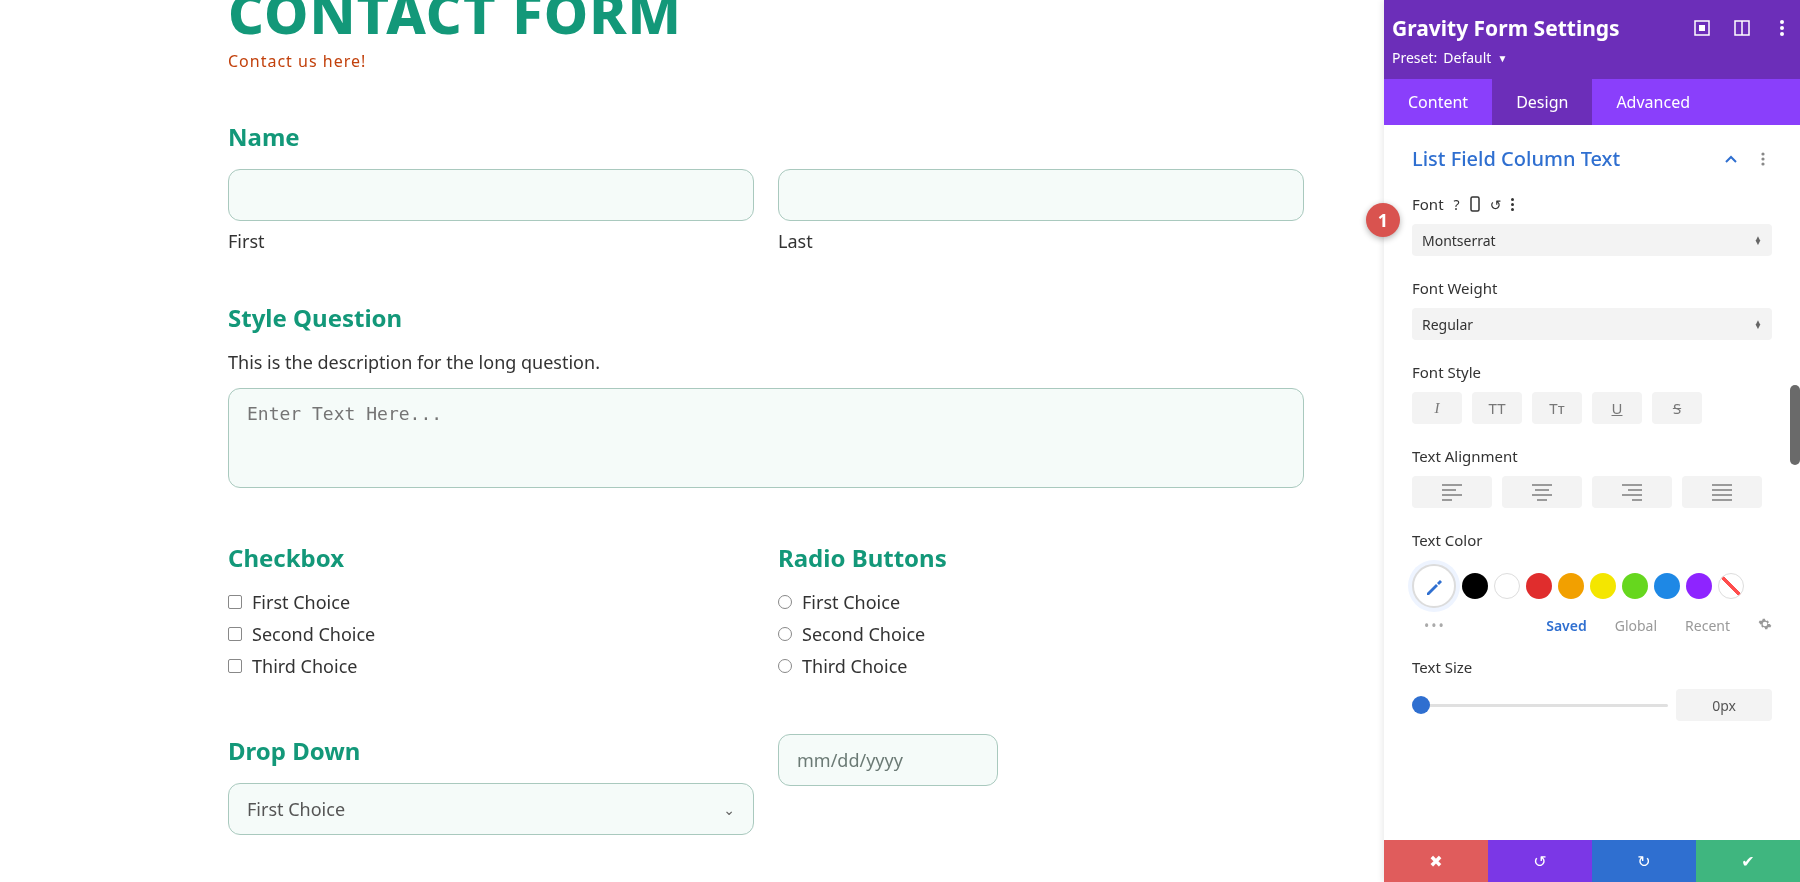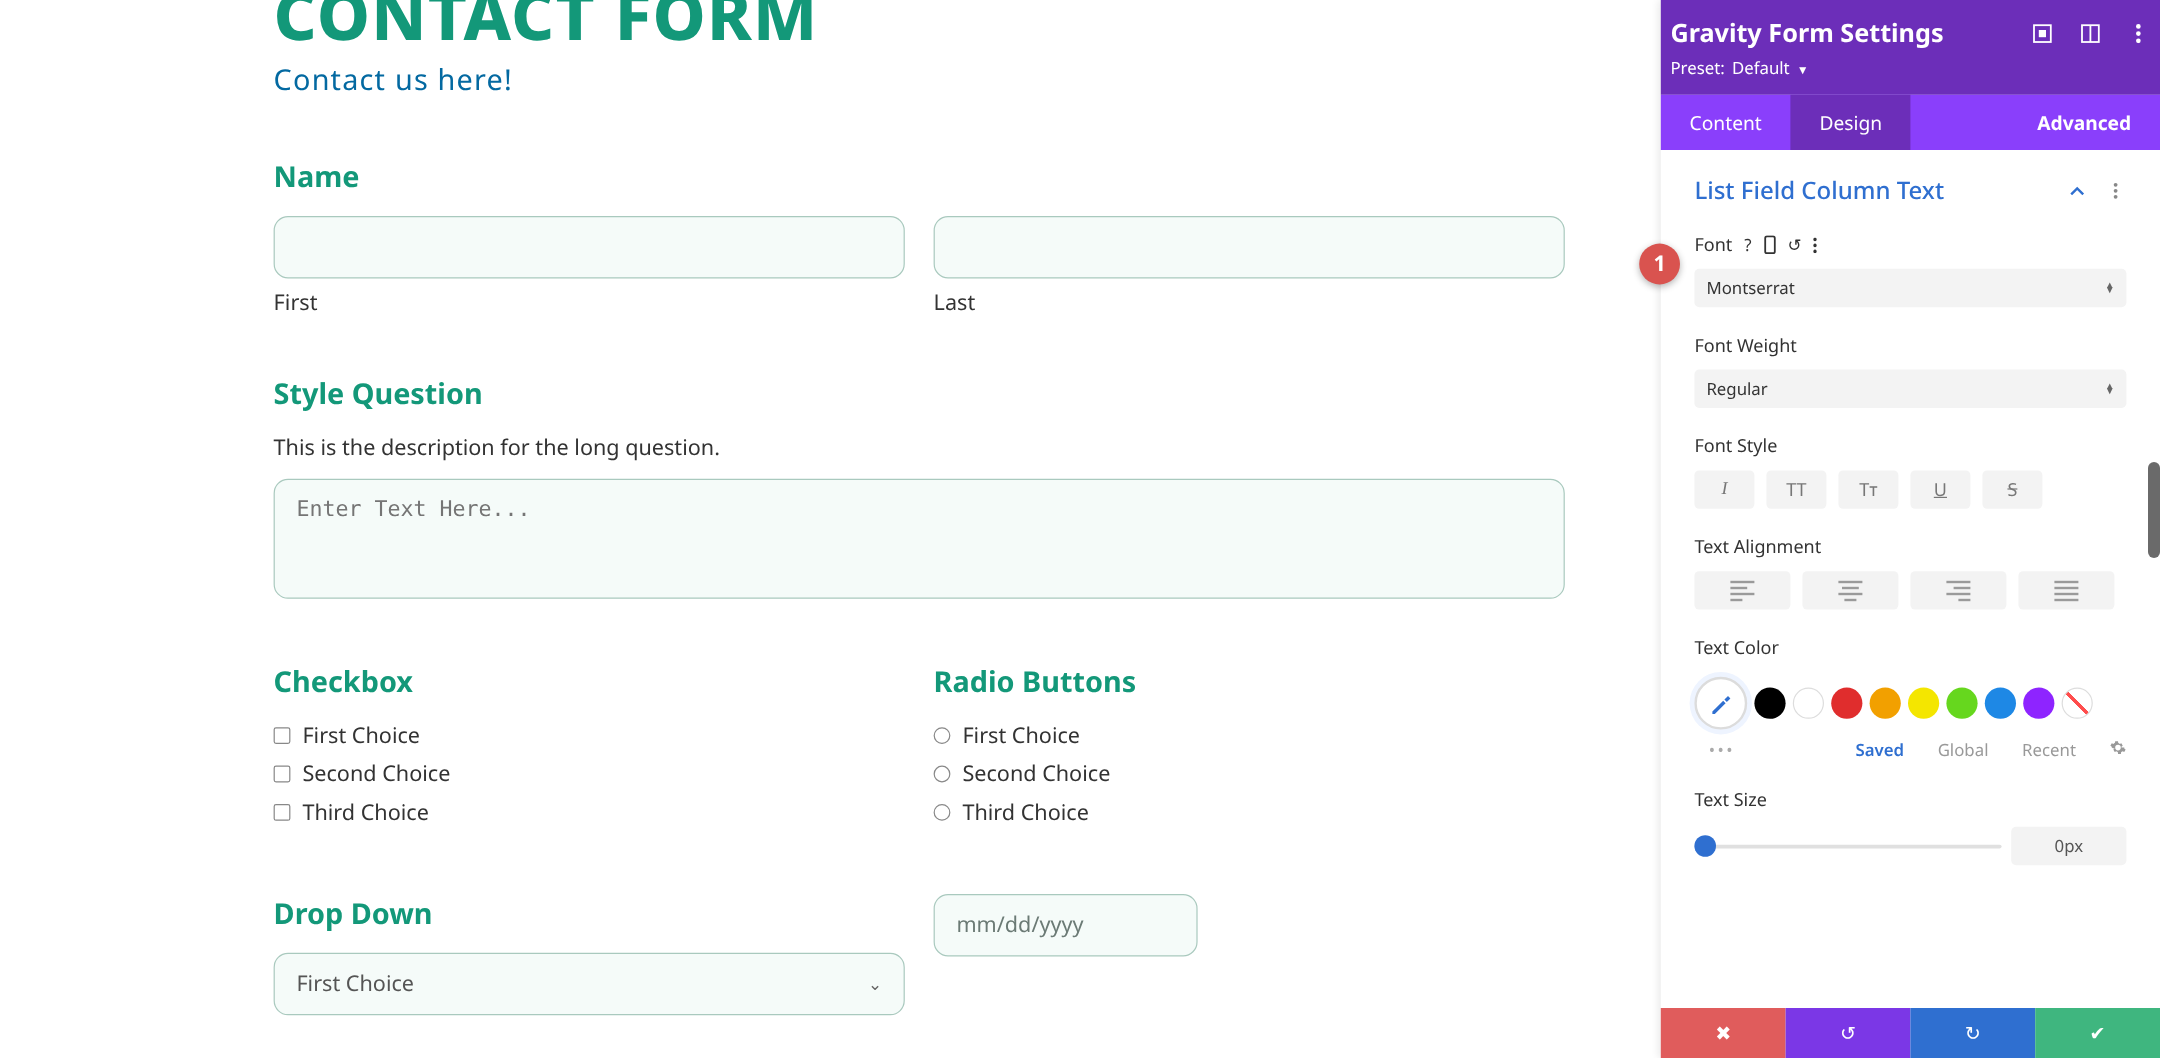--- a/index.html
+++ b/index.html
@@ -2,21 +2,21 @@
 <html><head>
 <meta charset="utf-8">
 <style>
   * { box-sizing: border-box; margin: 0; padding: 0; }
   html, body { width: 1800px; height: 882px; font-family: system-ui, -apple-system, "Segoe UI", Roboto, Helvetica, Arial, sans-serif; color: #333; overflow: hidden; }
   body { display: flex; }
 
   
   .form-wrap { flex: 1; padding: 0 80px 40px 228px; overflow: hidden; position: relative; }
   .form-title { font-size: 56px; font-weight: 800; color: #139879; letter-spacing: 1px; margin-top: -16px; line-height: 1; }
-  .form-subtitle { font-size: 24px; color: #0369a1; margin-top: 10px; letter-spacing: 1px; }
+  .form-subtitle { font-size: 16px; color: #c2410c; margin-top: 10px; letter-spacing: 1px; }
   .field-block { margin-top: 48px; }
   .field-block.half-row { display: flex; gap: 24px; }
   .half { flex: 1; }
   .label { font-size: 24px; font-weight: 700; color: #139879; margin-bottom: 16px; }
   .sublabel { font-size: 18px; color: #333; margin-top: 8px; }
   .desc { font-size: 18px; color: #333; margin-bottom: 14px; }
   .txt, .select-box, .date-box, .ta {
     width: 100%; background: #f5fbf9; border: 1px solid #a9c9be; border-radius: 12px;
     height: 52px; padding: 0 18px; font-size: 18px; color: #555;
   }
@@ -42,24 +42,24 @@
   }
 
   
   .panel { width: 416px; display: flex; flex-direction: column; background: #fff; box-shadow: -2px 0 6px rgba(0,0,0,.08); }
   .panel-head { background: #6c2eb9; color: #fff; padding: 14px 8px 12px; }
   .panel-head-row { display: flex; align-items: center; }
   .panel-title { font-size: 21px; font-weight: 700; flex: 1; }
   .head-ico { width: 20px; height: 20px; margin-left: 20px; cursor: pointer; display:inline-flex; align-items:center; justify-content:center; }
   .preset-row { font-size: 14px; margin-top: 6px; display: flex; align-items: center; gap: 6px; }
   .preset-caret { font-size: 10px; }
-  .tabs { display: flex; background: #8a3ffb; text-align: right; }
+  .tabs { display: flex; background: #8a3ffb; }
   .tab { flex: 0 0 auto; padding: 12px 24px; font-size: 16px; color: #fff; cursor: pointer; }
   .tab.active { background: #6c2eb9; }
-  .tab.rest { flex:1;font-weight:bold; }
+  .tab.rest { flex:1; }
 
   .panel-body { flex: 1; overflow-y: auto; padding: 20px 28px 20px 28px; position: relative; }
   .scroll-thumb { position: absolute; right: 0; top: 260px; width: 10px; height: 80px; background: #6a6a6a; border-radius: 5px; }
   .section-row { display: flex; align-items: center; color: #2f6fd0; font-size: 20px; font-weight: 500; margin-bottom: 20px; }
   .section-row .sp { flex: 1; }
   .section-ico { width: 18px; cursor: pointer; margin-left: 14px; display:inline-flex; justify-content:center; }
 
   .opt-label { font-size: 15px; color: #333; margin-top: 22px; display:flex; align-items:center; gap:10px;}
   .opt-label:first-of-type { margin-top: 0; }
   .mini-ico { font-size: 14px; color: #333; cursor:pointer; display:inline-flex; }

